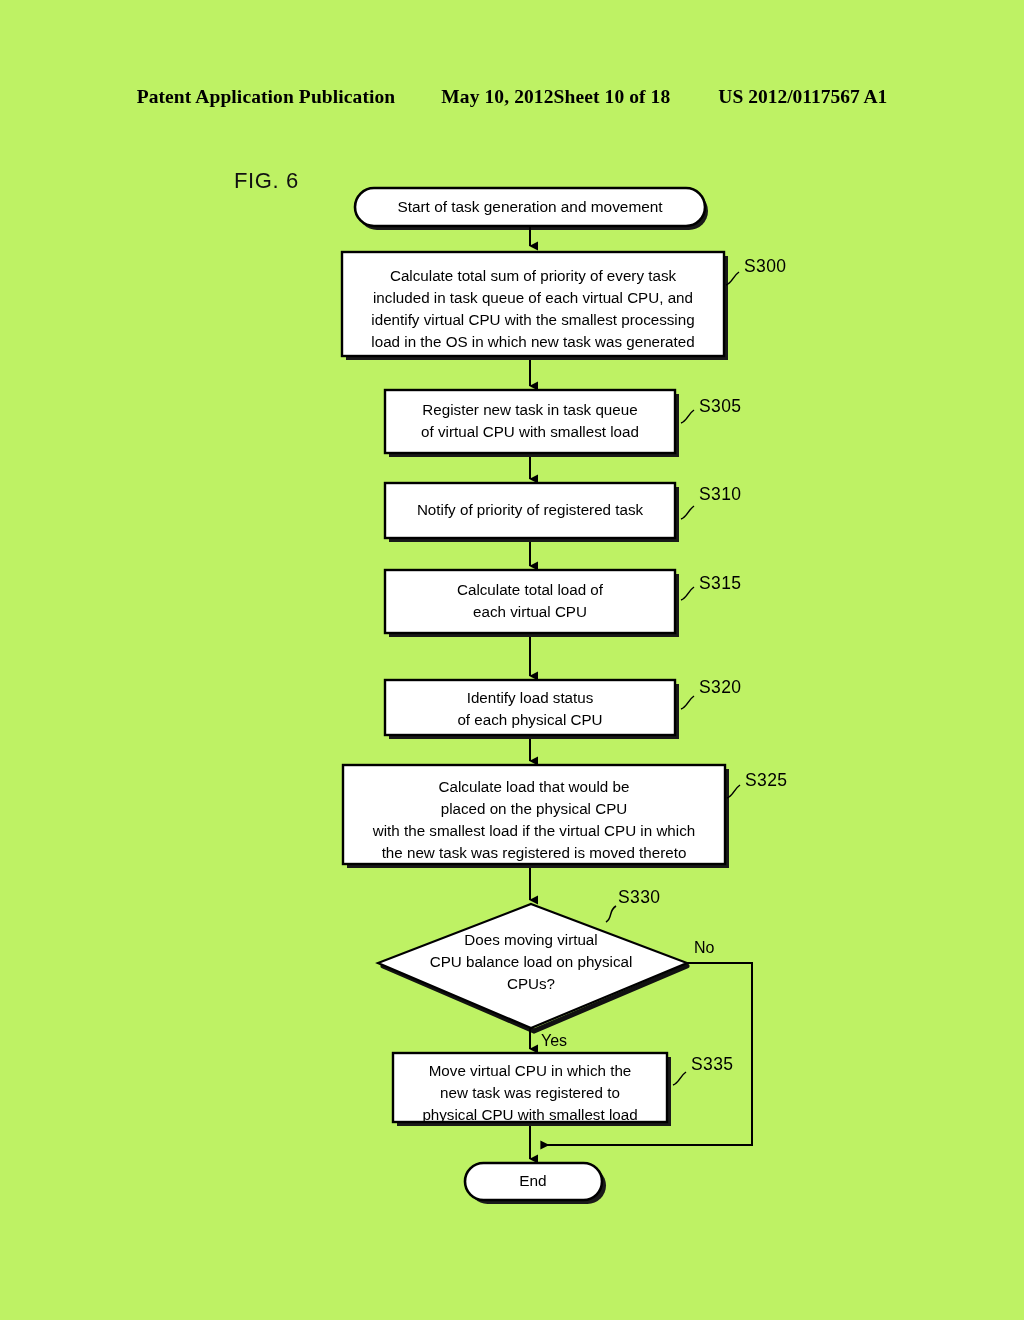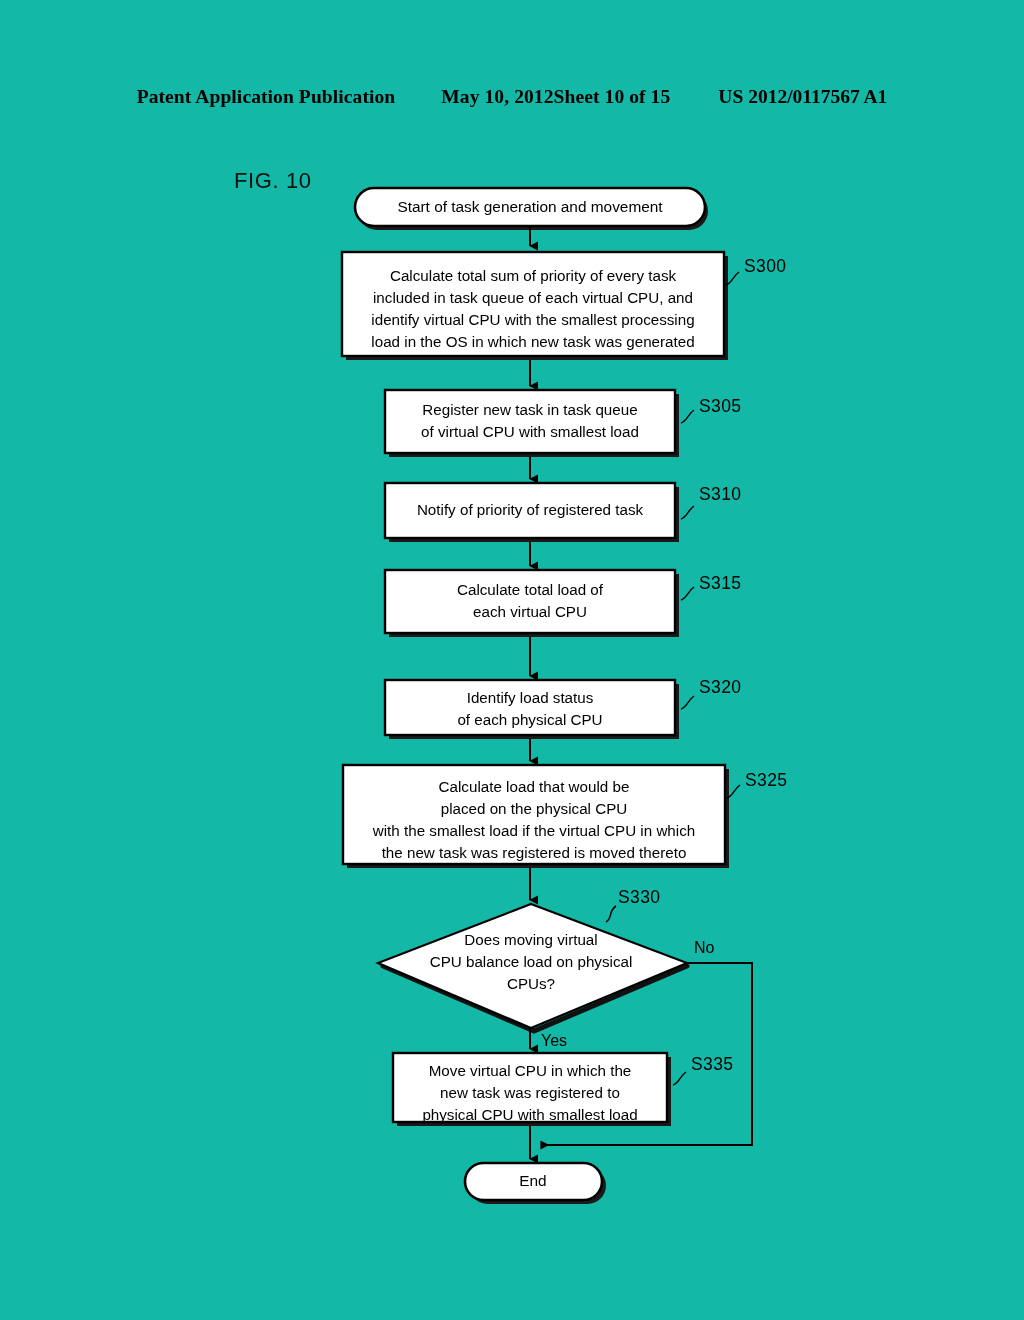--- a/index.html
+++ b/index.html
@@ -13,21 +13,21 @@
     position: relative;
     font-family: "Liberation Sans", sans-serif;
     color: #000000;
     overflow: hidden;
   }
   #page {
     position: absolute;
     left: 0; top: 0;
     width: 1024px;
     height: 1320px;
-    background: #14b8a6;
+    background: #bef264;
   }
   
   .pub-header {
     position: absolute;
     left: 0;
     top: 86px;
     width: 1024px;
     height: 30px;
     display: flex;
     justify-content: center;
@@ -117,25 +117,25 @@
   }
 </style>
 </head>
 <body>
 
 <div id="page">
 
   <div class="pub-header">
     <span class="seg-title">Patent Application Publication</span>
     <span class="seg-date">May 10, 2012</span>
-    <span class="seg-sheet">Sheet 10 of 15</span>
+    <span class="seg-sheet">Sheet 10 of 18</span>
     <span class="seg-num">US 2012/0117567 A1</span>
   </div>
 
-  <div class="fig-label">FIG. 10</div>
+  <div class="fig-label">FIG. 6</div>
 
   <svg id="flow" viewBox="0 0 1024 1320">
 
     <defs>
       <marker id="arrowDown" markerWidth="10" markerHeight="10" refX="5" refY="8.4" orient="auto" markerUnits="userSpaceOnUse">
         <path d="M0.6,0.4 L5,9.2 L9.4,0.4 Z" fill="#000"></path>
       </marker>
       <marker id="arrowLeft" markerWidth="11" markerHeight="10" refX="9.6" refY="5" orient="auto" markerUnits="userSpaceOnUse">
         <path d="M10.2,0.6 L1.2,5 L10.2,9.4 Z" fill="#000"></path>
       </marker>

